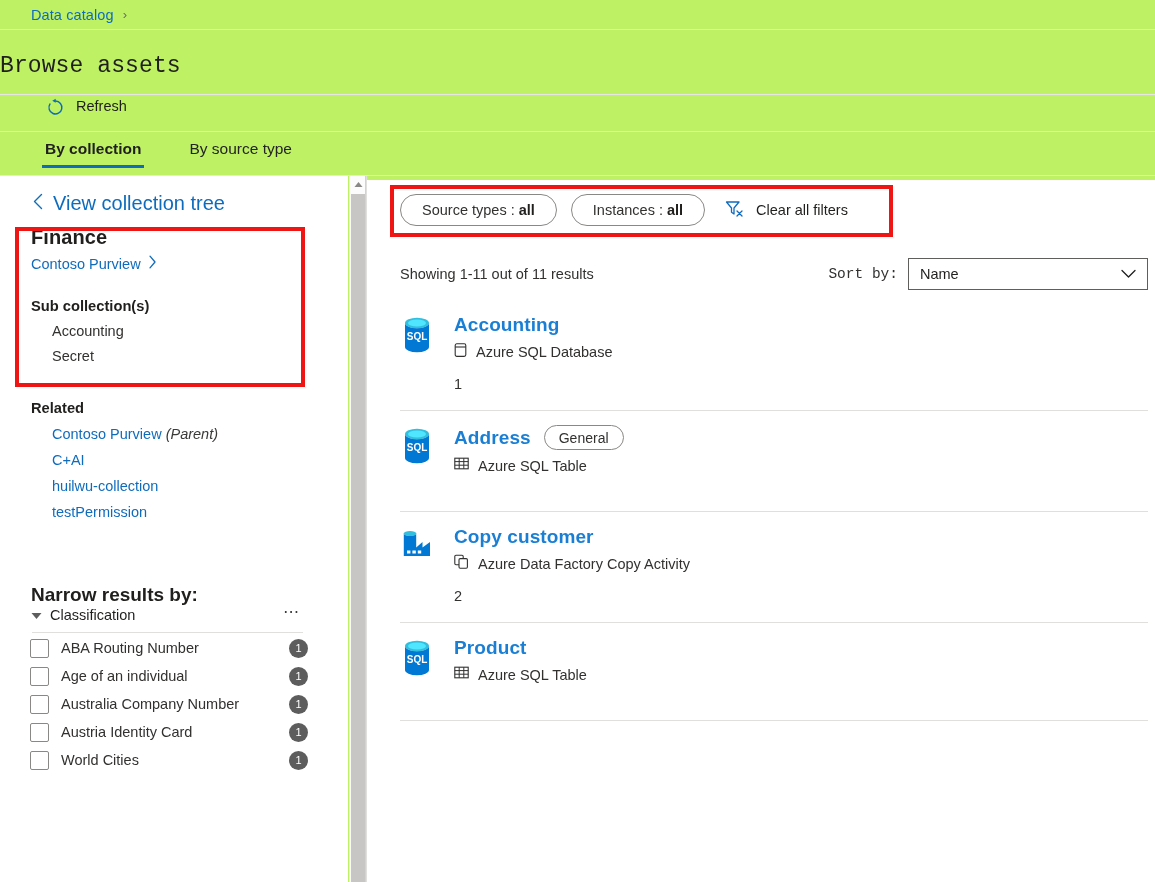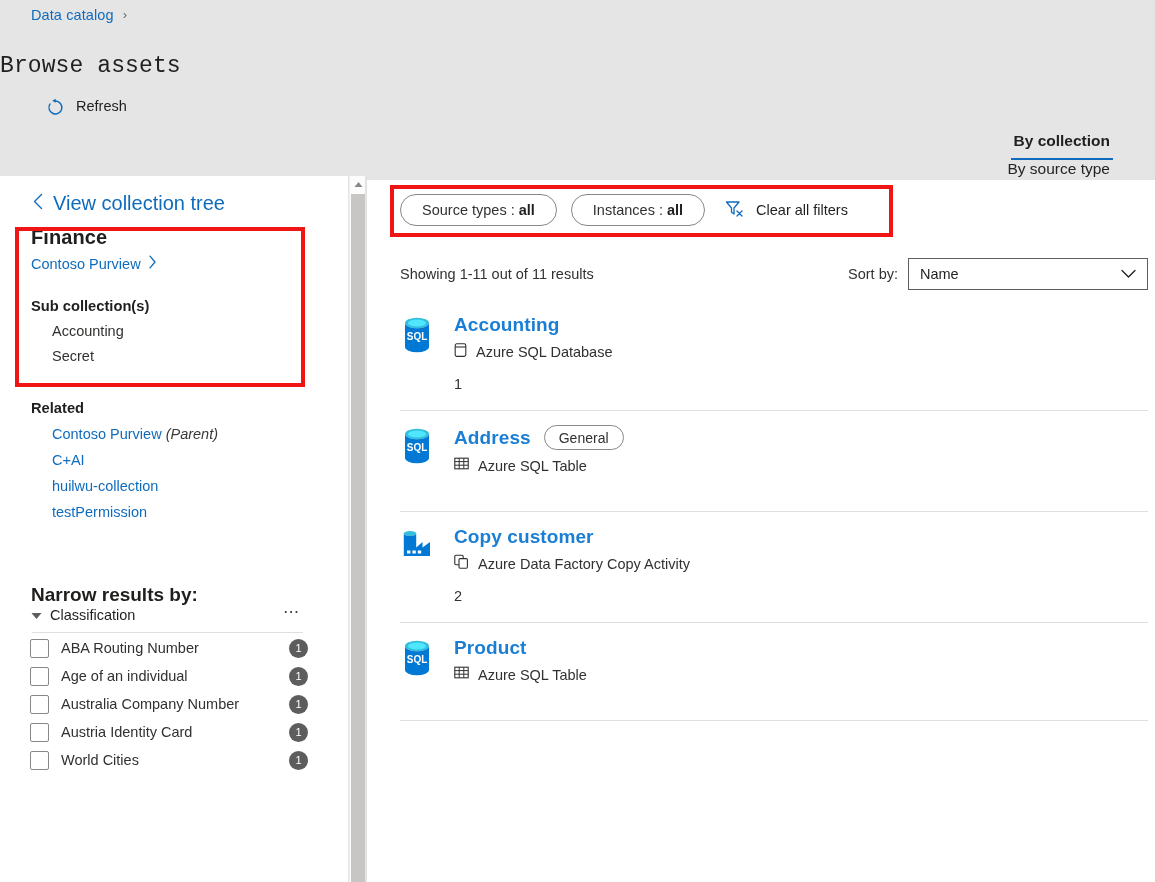--- a/index.html
+++ b/index.html
@@ -4,21 +4,21 @@
 <style>
   * { box-sizing: border-box; }
   html, body {
     margin: 0; padding: 0;
     width: 1155px; height: 882px;
     background: #ffffff;
     font-family: "Liberation Sans", "DejaVu Sans", sans-serif;
     color: #201f1e;
     overflow: hidden;
   }
-  .page { position: relative; width: 1155px; height: 882px; background:#e5e5e5; }
+  .page { position: relative; width: 1155px; height: 882px; background:#bef264; }
 
   
   .breadcrumb {
     position:absolute; left:0; top:0; width:1155px; height:30px;
     display:flex; align-items:center;
     border-bottom:1px solid #e6e6e6;
     padding-left:31px;
   }
   .crumb-link {
     color:#0f6cbd; font-size:14.5px; text-decoration:none; cursor:pointer;
@@ -46,24 +46,23 @@
     display:flex; gap:11px;
     cursor:pointer; background:none; border:none; padding:4px 6px;
     font-family:inherit;
   }
   .cmd-label { font-size:14.5px; color:#201f1e; }
   .refresh-ico { display:block; }
 
   
   .tabs {
     position:absolute; left:0; top:132px; width:1155px; height:44px;
-    display:flex; align-items:flex-end;
+    display:flex; align-items:center;
     border-bottom:1px solid #e6e6e6;
     padding-left:42px;
-    flex-direction:column;
   }
   .tab {
     position:relative; font-size:15.5px; color:#242424;
     padding:0 3px 10px 3px; margin-right:42px; cursor:pointer;
   }
   .tab.active { font-weight:700; color:#201f1e; }
   .tab.active::after {
     content:""; position:absolute; left:0; right:0; bottom:0;
     height:2.5px; background:#0f6cbd;
   }
@@ -184,21 +183,21 @@
     position:absolute; left:23px; top:5px; width:503px; height:52px;
     border:4px solid #ef1515; pointer-events:none;
   }
 
   .results-bar {
     position:absolute; left:33px; top:78px; width:748px;
     display:flex; align-items:center; justify-content:space-between;
   }
   .showing { font-size:14.5px; color:#323130; }
   .sort-wrap { display:flex; align-items:center; gap:10px; }
-  .sort-label { font-size:14.5px; color:#323130; }
+  .sort-label { font-size:14.5px; color:#323130;font-family:Liberation Mono, monospace; }
   .sort-select {
     width:240px; height:32px; border:1px solid #605e5c; background:#fff;
     display:flex; align-items:center; padding:0 11px; cursor:pointer;
     font-size:14.5px; color:#201f1e; justify-content:space-between;
   }
 
   .results { position:absolute; left:33px; top:120px; width:748px; }
   .result {
     position:relative; display:flex; padding:14px 0 0 0;
     border-bottom:1px solid #e1dfdd;

